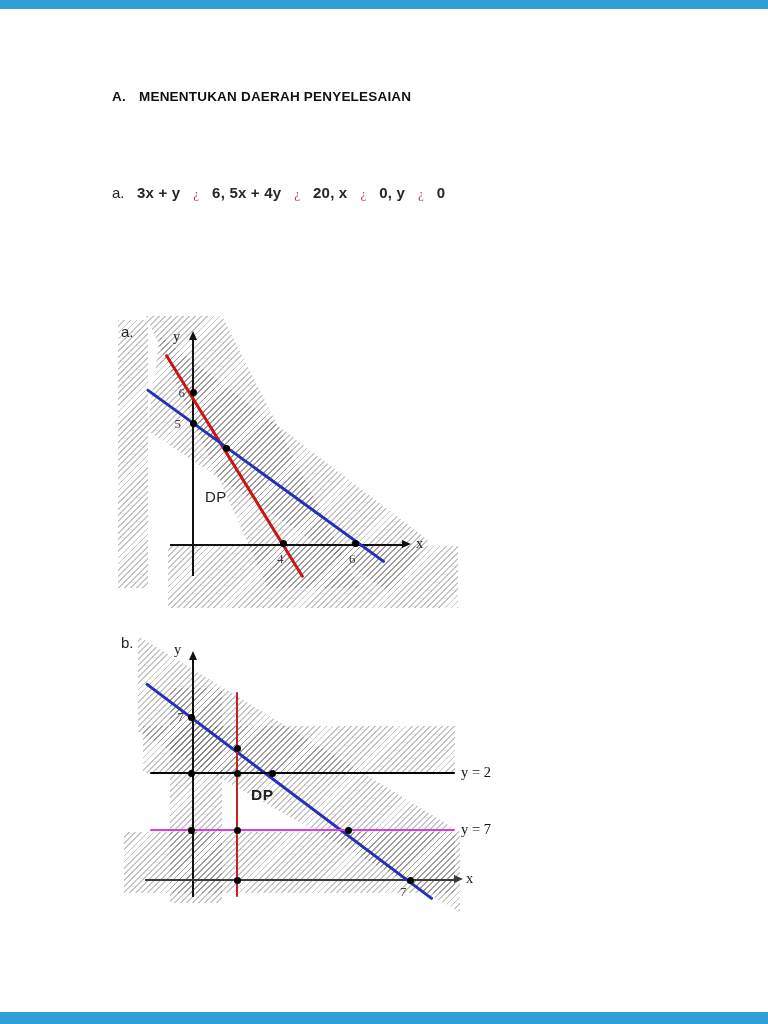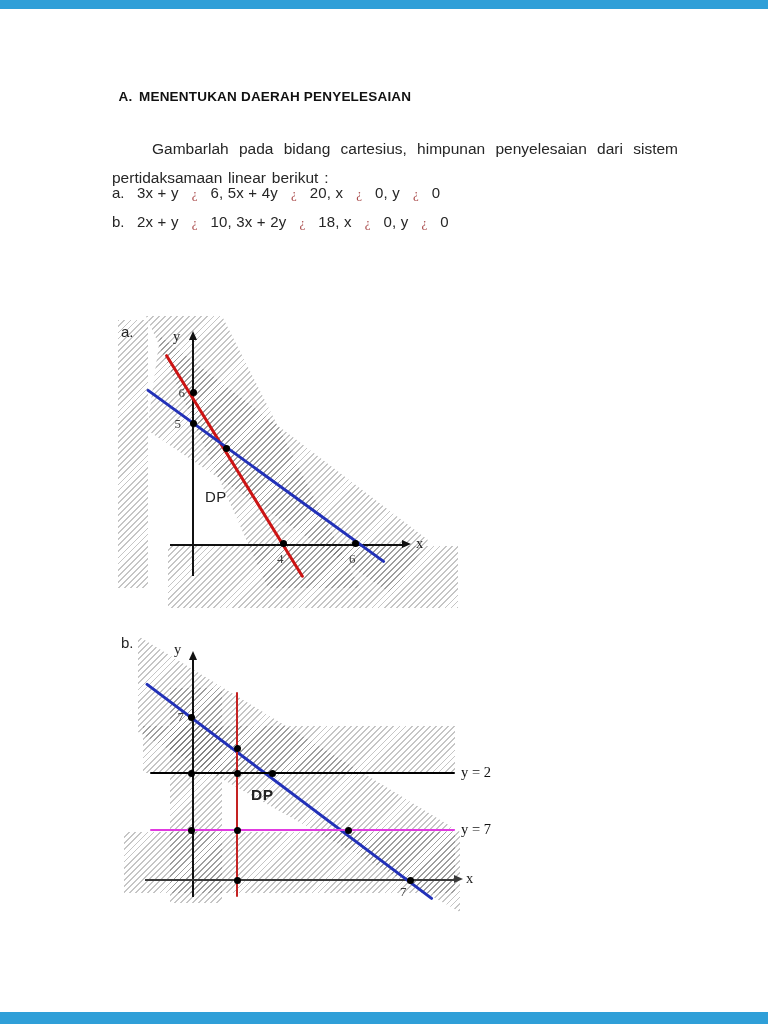--- a/index.html
+++ b/index.html
@@ -11,21 +11,21 @@
 
   
   .heading{position:absolute;left:112px;font-size:13.5px;font-weight:bold;color:#111;
            letter-spacing:.2px;white-space:nowrap;}
   .heading .hletter{display:inline-block;width:27px;}
   .para{position:absolute;left:112px;top:118px;width:566px;font-size:15.5px;line-height:29px;
         text-align:justify;text-indent:40px;color:#262626;word-spacing:1.5px;}
   .ineq-list{position:absolute;left:112px;top:179px;font-size:15px;color:#262626;}
   .ineq-row{height:28.5px;line-height:28.5px;white-space:nowrap;}
   .ineq-letter{display:inline-block;width:25px;}
-  .expr{letter-spacing:.2px;}
+  .expr{letter-spacing:.2px;font-weight:bold;}
   .qm{color:#a84848;font-family:"Liberation Serif",serif;font-size:13px;margin:0 13px;}
   .sub-intro{position:absolute;left:122px;top:294px;font-size:15.5px;color:#262626;}
   .graph-letter{position:absolute;font-size:15px;color:#262626;z-index:5;}
 
   
   .hatch{position:absolute;left:0;top:0;width:768px;height:1024px;z-index:1;
          background:repeating-linear-gradient(135deg, rgba(80,80,80,.33) 0 1.3px, transparent 1.3px 4.3px);}
   .seg{position:absolute;transform-origin:0 50%;z-index:2;border-radius:2px;}
   .axis{position:absolute;background:#111;z-index:2;}
   .dot{position:absolute;width:7px;height:7px;border-radius:50%;background:#000;z-index:3;}
@@ -47,29 +47,27 @@
   .red-b{background:#c42222;}
 </style>
 </head>
 <body>
 
 <div class="page">
 
   <div class="edge-bar top"></div>
   <div class="edge-bar bottom"></div>
 
-  <div class="heading" style="top:89px;text-align:center;">
+  <div class="heading" style="top:89px;">
     <span class="hletter">A.</span><span>MENENTUKAN DAERAH PENYELESAIAN</span>
   </div>
 
-  <p class="para">Gambarlah pada bidang cartesius, himpunan penyelesaian dari sistem pertidaksamaan linear berikut :</p>
 
   <div class="ineq-list">
       <div class="ineq-row"><span class="ineq-letter">a.</span><span class="expr">3x + y</span><span class="qm">¿</span><span class="expr">6, 5x + 4y</span><span class="qm">¿</span><span class="expr">20, x</span><span class="qm">¿</span><span class="expr">0, y</span><span class="qm">¿</span><span class="expr">0</span></div>
-      <div class="ineq-row"><span class="ineq-letter">b.</span><span class="expr">2x + y</span><span class="qm">¿</span><span class="expr">10, 3x + 2y</span><span class="qm">¿</span><span class="expr">18, x</span><span class="qm">¿</span><span class="expr">0, y</span><span class="qm">¿</span><span class="expr">0</span></div>
     </div>
 
 
   <div class="graph-letter" style="left:121px;top:323px;">a.</div>
 
   <div class="hatch" style="clip-path:polygon(118px 320px,148px 320px,148px 588px,118px 588px);"></div>
   <div class="hatch" style="clip-path:polygon(168px 546px,458px 546px,458px 608px,168px 608px);"></div>
   <div class="hatch" style="clip-path:polygon(146px 316px,222px 316px,360px 588px,268px 588px);"></div>
   <div class="hatch" style="clip-path:polygon(160px 336px,428px 540px,392px 594px,147px 430px);"></div>
 

